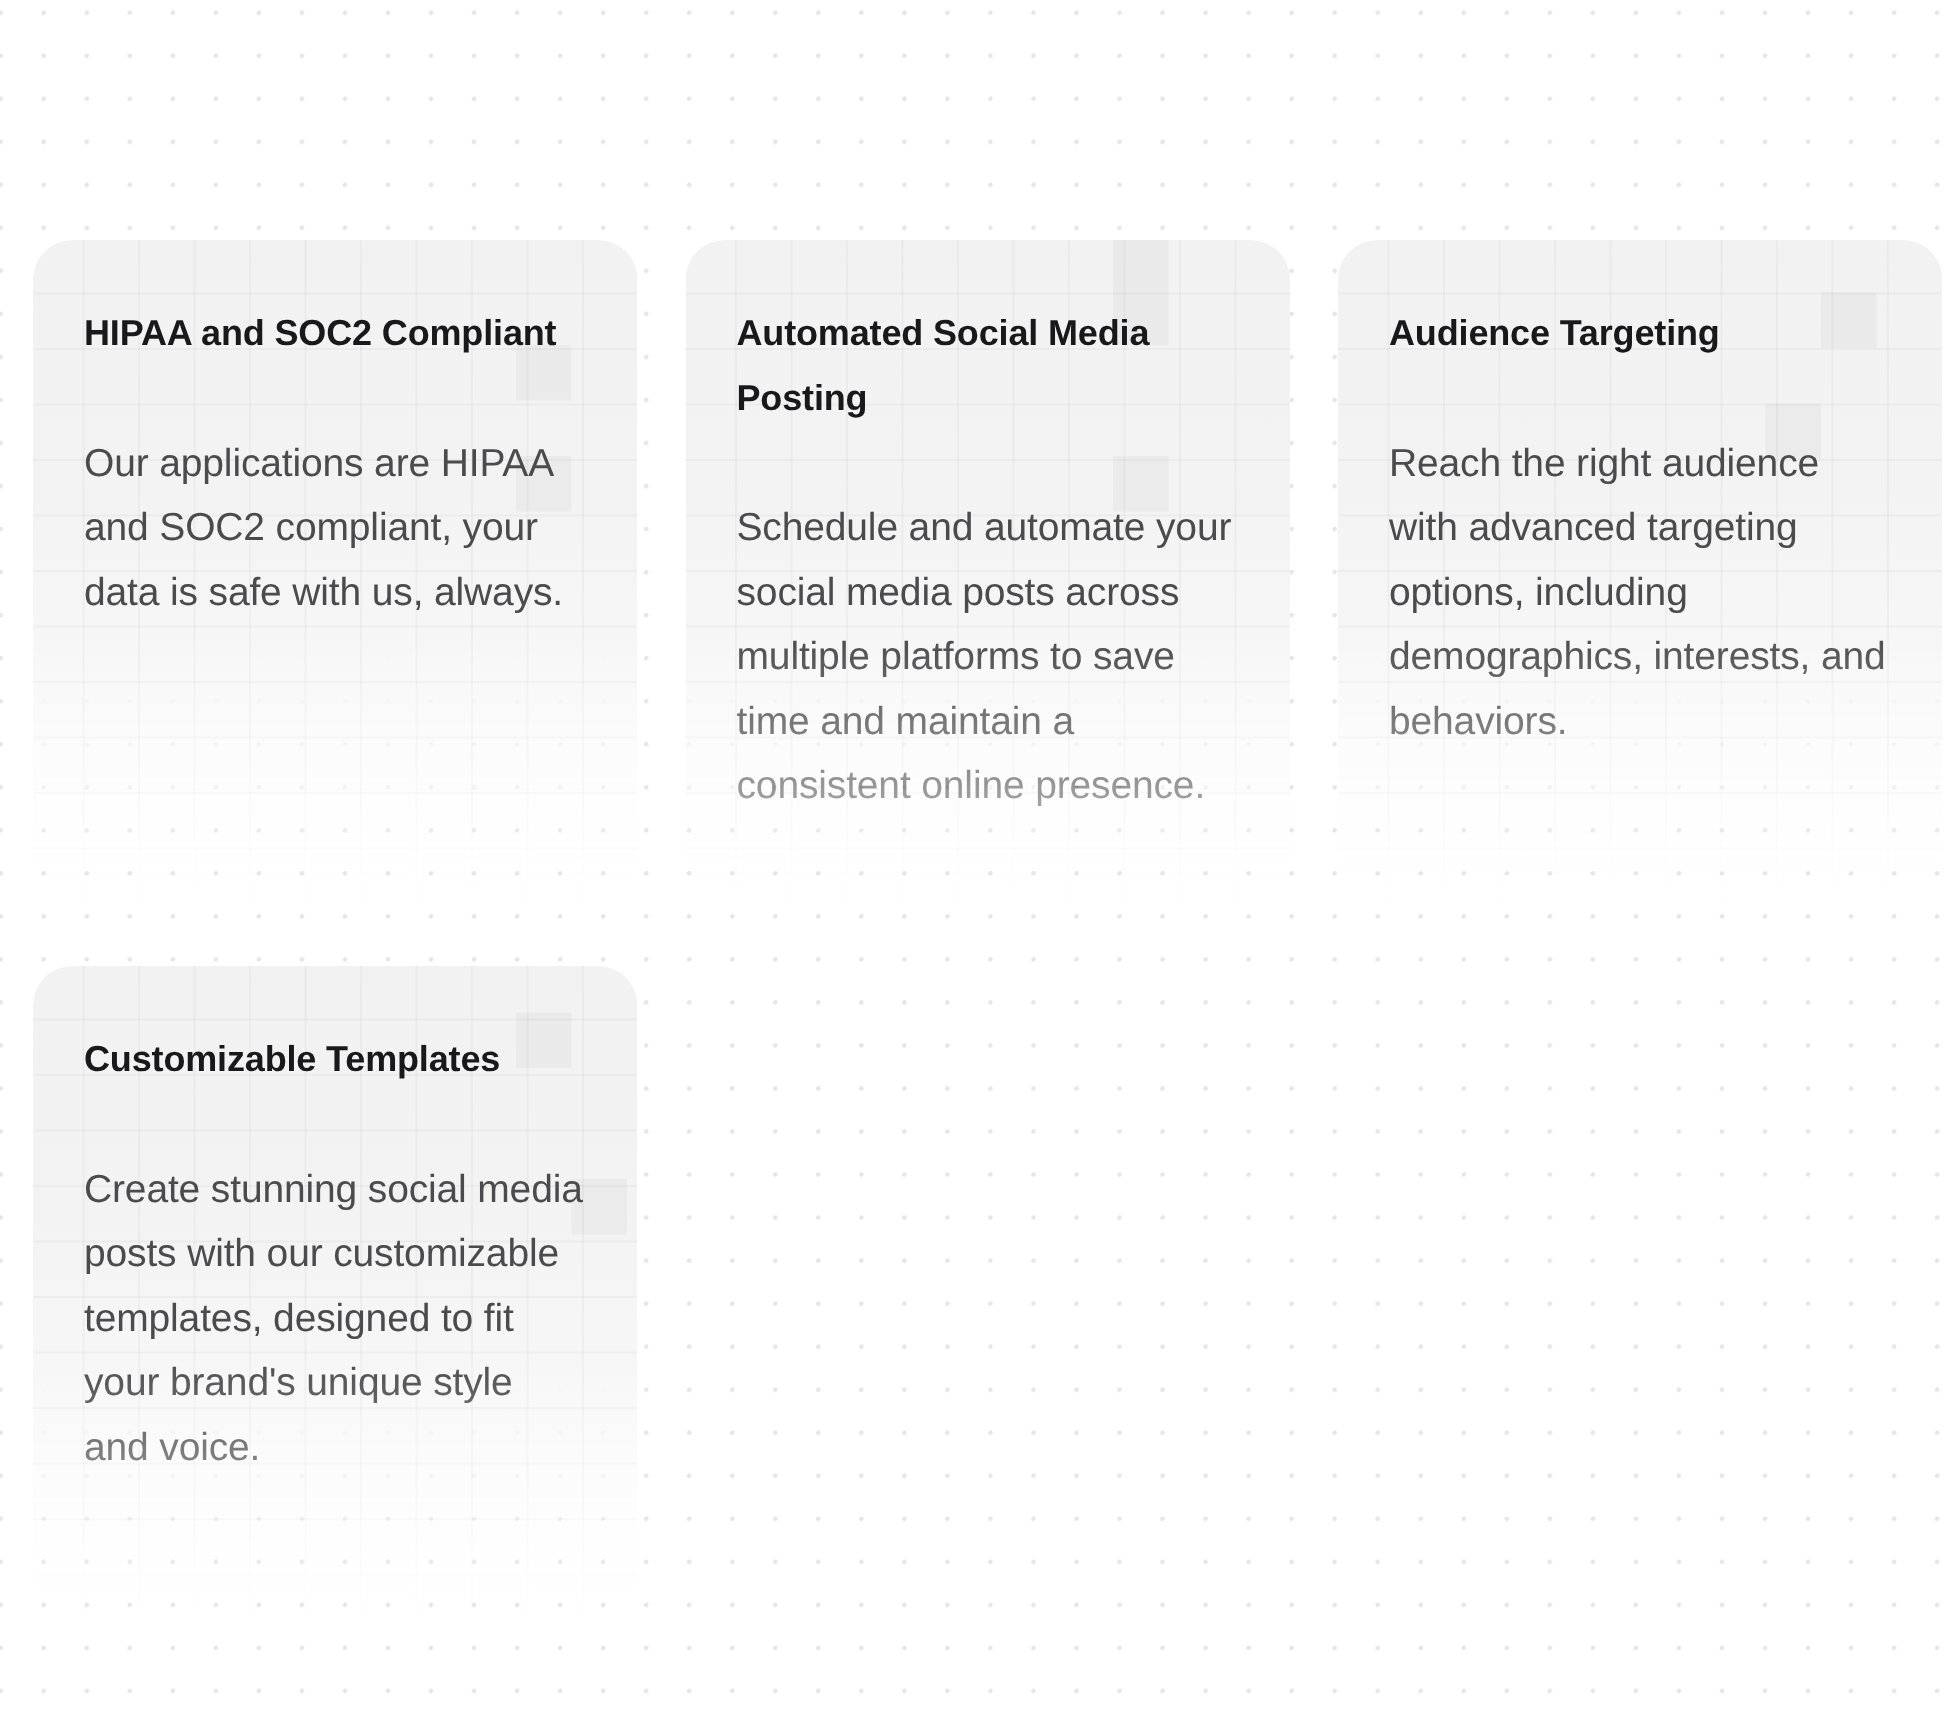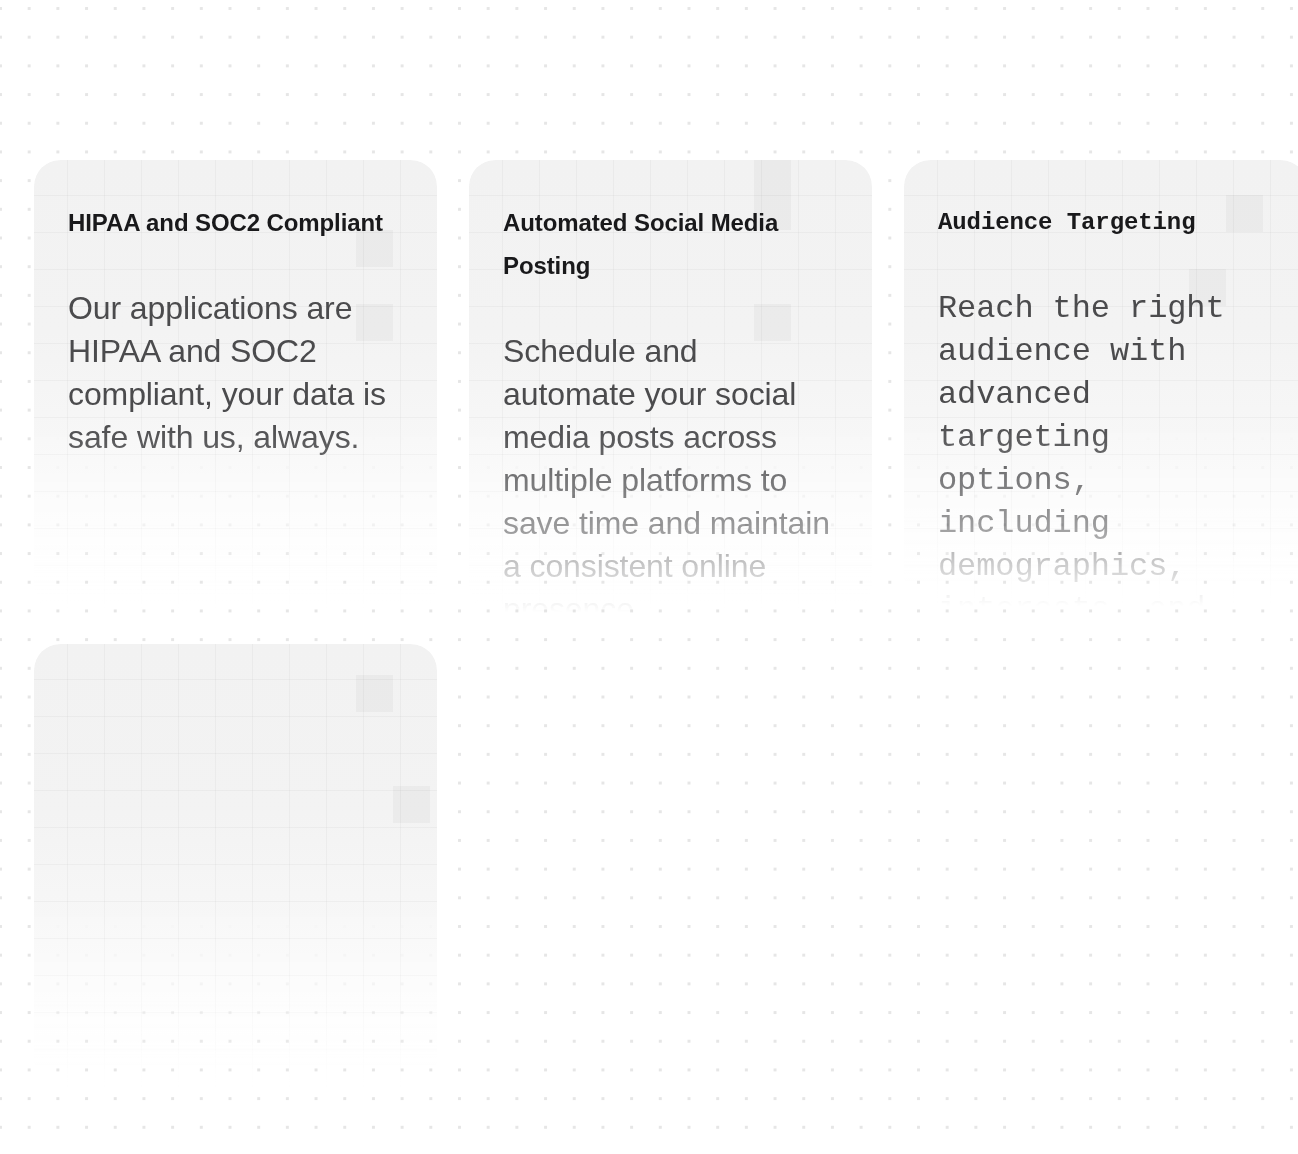--- a/index.html
+++ b/index.html
@@ -22,21 +22,21 @@
     background-image:
       radial-gradient(circle at 1.5px 1.5px, #e6e6e6 1.4px, rgba(230,230,230,0) 1.6px);
     background-size: 28.7px 28.7px;
     background-position: -1px 7px;
     z-index: 0;
   }
 
   
   #features-grid {
     position: absolute;
-    left: 34px;
+    left: 22px;
     top: 160px;
     width: 1263px;
     display: grid;
     grid-template-columns: 403px 403px 403px;
     column-gap: 25px;
     row-gap: 25px;
     z-index: 1;
     gap: 32px;
   }
 
@@ -50,21 +50,21 @@
                 #f3f3f3 38%,
                 #f7f7f7 62%,
                 #fbfbfb 80%,
                 rgba(255,255,255,0.0) 100%);
     -webkit-mask-image: linear-gradient(to bottom,
                 #000 0%, #000 58%, rgba(0,0,0,0.55) 82%, rgba(0,0,0,0) 100%);
     mask-image: linear-gradient(to bottom,
                 #000 0%, #000 58%, rgba(0,0,0,0.55) 82%, rgba(0,0,0,0) 100%);
   }
   .feature-card.row-1 { height: 452px; }
-  .feature-card.row-2 { height: 446px; font-family: Liberation Mono, monospace; }
+  .feature-card.row-2 { height: 446px; }
 
   
   .card-grid-overlay {
     position: absolute;
     inset: 0;
     background-image:
       linear-gradient(to right, rgba(0,0,0,0.030) 1px, rgba(0,0,0,0) 1px),
       linear-gradient(to bottom, rgba(0,0,0,0.030) 1px, rgba(0,0,0,0) 1px);
     background-size: 37px 37px;
     background-position: -4px -2px;
@@ -90,21 +90,21 @@
     margin: 0;
     font-size: 24px;
     line-height: 43px;
     font-weight: bold;
     color: #19191b;
     letter-spacing: -0.1px;
   }
 
   .card-body {
     margin: 43px 0 0 0;
-    font-size: 32px;
+    font-size: 26px;
     line-height: 43px;
     font-weight: normal;
     color: #4b4b4d;
     letter-spacing: -0.1px;
   }
 </style>
 </head>
 <body>
 
 <div id="dot-backdrop"></div>
@@ -141,15 +141,19 @@
       <h3 class="card-title">Audience Targeting</h3>
       <p class="card-body">Reach the right audience with advanced targeting options, including demographics, interests, and behaviors.</p>
     </div>
   </div>
 
 
   <div class="feature-card row-2">
     <div class="card-grid-overlay"></div>
     <div class="grid-cell-highlight" style="left:322px; top:31px;"></div>
     <div class="grid-cell-highlight" style="left:359px; top:142px;"></div>
+    <div class="card-content">
+      <h3 class="card-title">Customizable Templates</h3>
+      <p class="card-body">Create stunning social media posts with our customizable templates, designed to fit your brand's unique style and voice.</p>
+    </div>
   </div>
 
 </div>
 
 </body></html>

